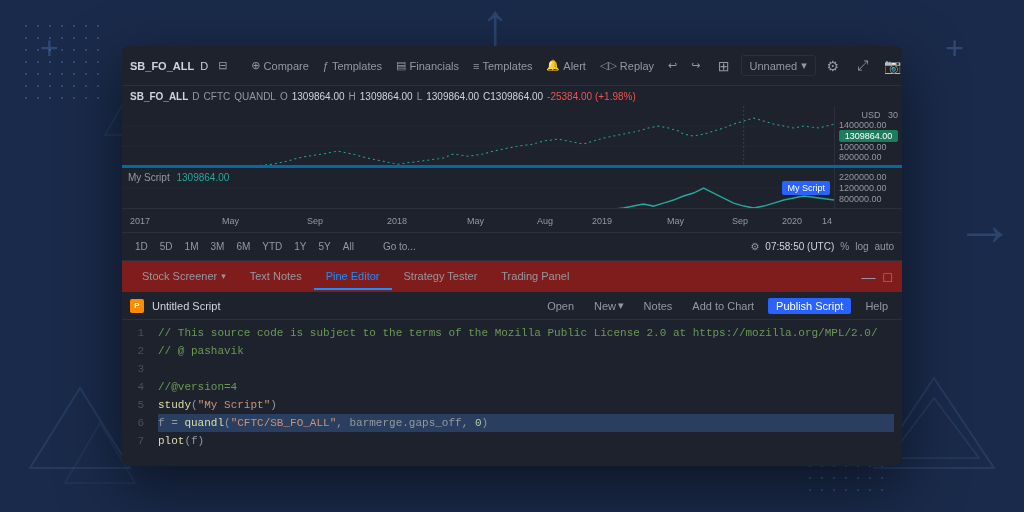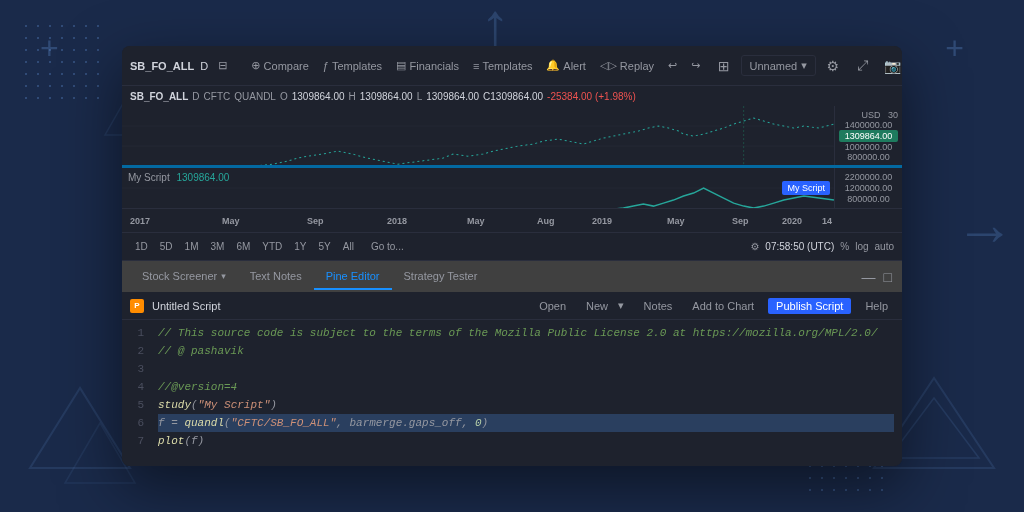--- a/index.html
+++ b/index.html
@@ -188,21 +188,21 @@
       background: #1e222d;
       border-left: 1px solid #2a2e3d;
       display: flex;
       flex-direction: column;
       justify-content: space-between;
       padding: 4px 4px;
       font-size: 9px;
       color: #9598a1;
       z-index: 5;
     }
-    .axis-label { text-align: center; }
+    .axis-label { text-align: left; }
     .axis-label-hl {
       background: #1e7b5e;
       color: white;
       padding: 1px 3px;
       border-radius: 2px;
       font-size: 9px;
       text-align: center;
     }
     .axis-usd {
       font-size: 9px;
@@ -248,21 +248,20 @@
       height: 24px;
       background: #1e222d;
       border-top: 1px solid #2a2e3d;
       display: flex;
       align-items: center;
       padding: 0 6px;
       font-size: 9px;
       color: #9598a1;
       flex-shrink: 0;
       position: relative;
-      font-weight: bold;
     }
     .time-label {
       position: absolute;
       font-size: 9px;
       color: #9598a1;
     }
 
     
     .bottom-toolbar {
       height: 28px;
@@ -279,37 +278,37 @@
       font-size: 10px;
       color: #9598a1;
       cursor: pointer;
       border-radius: 2px;
     }
     .go-to-btn {
       padding: 2px 6px;
       font-size: 10px;
       color: #9598a1;
       cursor: pointer;
-      margin-left: 4px;
+      margin-left: 16px;
     }
     .bottom-right {
       margin-left: auto;
       display: flex;
       align-items: center;
       gap: 6px;
       font-size: 10px;
       color: #9598a1;
     }
     .time-display { color: #d1d4dc; }
     .gear-icon { cursor: pointer; }
 
     
     .panel-tabs {
       height: 32px;
-      background: #404040;
+      background: #7f1d1d;
       border-top: 1px solid #2a2e3d;
       display: flex;
       align-items: center;
       padding: 0 8px;
       gap: 0;
       flex-shrink: 0;
     }
     .panel-tab {
       padding: 6px 12px;
       font-size: 11px;
@@ -386,21 +385,21 @@
       border-radius: 2px;
     }
     .editor-action-btn.primary {
       background: #2962ff;
       color: white;
       padding: 2px 8px;
     }
     .editor-action-btn.new-btn {
       display: flex;
       align-items: center;
-      gap: 10px;
+      gap: 2px;
     }
 
     
     .code-content {
       flex: 1;
       overflow: hidden;
       font-family: 'Courier New', Courier, monospace;
       font-size: 11px;
       line-height: 18px;
       display: flex;
@@ -414,21 +413,21 @@
       padding-right: 6px;
       flex-shrink: 0;
       user-select: none;
     }
     .line-num { height: 18px; }
     .code-lines {
       flex: 1;
       padding: 4px 8px;
       overflow: hidden;
     }
-    .code-line { height: 18px; white-space: pre; font-style: italic; }
+    .code-line { height: 18px; white-space: pre; }
     .c-comment { color: #6a9955; }
     .c-normal { color: #9598a1; }
     .c-string { color: #ce9178; }
     .c-func { color: #dcdcaa; }
     .c-num { color: #b5cea8; }
     .c-highlight {
       background: #2a3f5f;
       display: block;
     }
   </style>
@@ -632,20 +631,23 @@
       <span class="panel-tab-arrow">▾</span>
     </div>
     <div class="panel-tab">
       <span>Text Notes</span>
     </div>
     <div class="panel-tab active">
       <span>Pine Editor</span>
     </div>
     <div class="panel-tab">
       <span>Strategy Tester</span>
+    </div>
+    <div class="panel-tab">
+      <span>Trading Panel</span>
     </div>
     <div class="panel-right">
       <span class="panel-icon-btn">—</span>
       <span class="panel-icon-btn">□</span>
     </div>
   </div>
 
   <div class="code-editor">
 
     <div class="editor-header">

